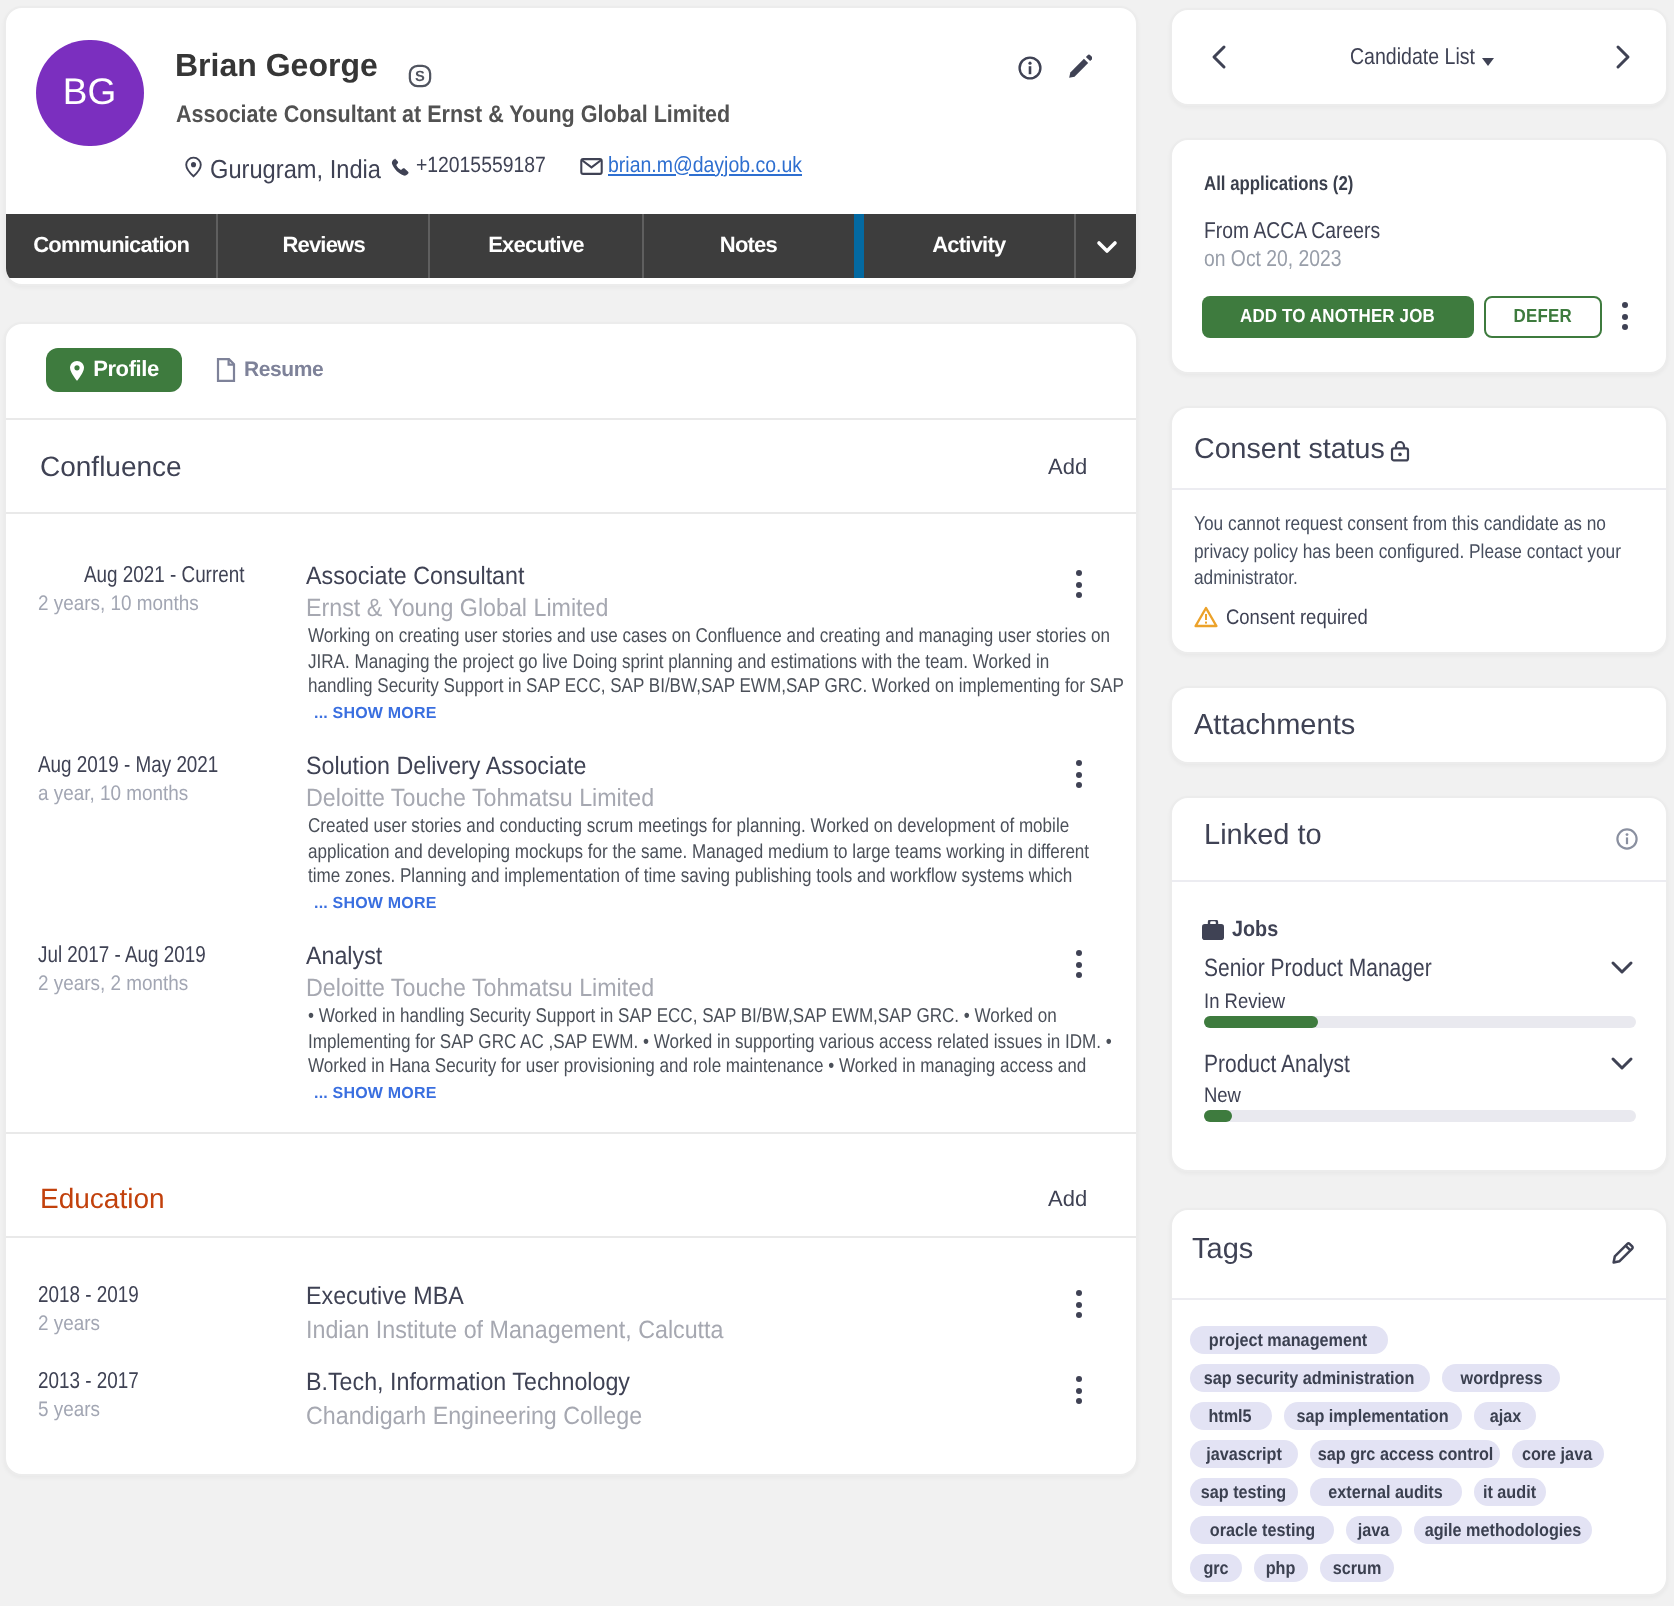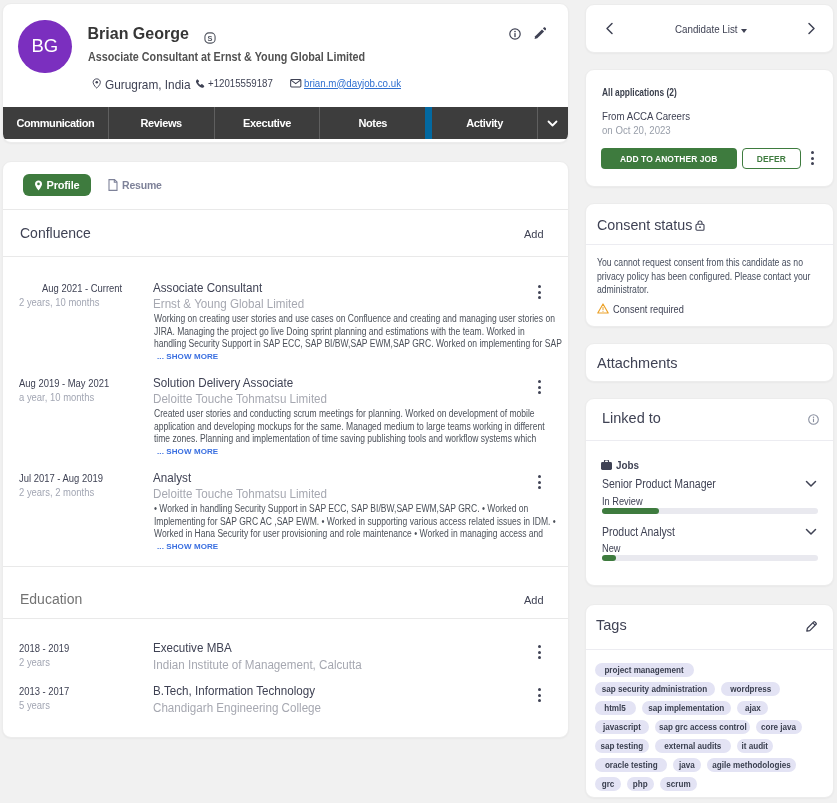--- a/index.html
+++ b/index.html
@@ -49,21 +49,21 @@
     </svg>
   <svg class="abs" style="left:530.5px;top:23px;" width="12.5" height="12.5" viewBox="0 0 13 13">
       <path d="M1.2 9.6L8.3 2.5l2.2 2.2-7.1 7.1-2.8.6z" fill="#3f4254"></path>
       <path d="M9.3 1.5l.9-.9c.4-.4 1-.4 1.4 0l.8.8c.4.4.4 1 0 1.4l-.9.9z" fill="#3f4254"></path>
     </svg>
 
   <div class="abs" style="left:0;top:103px;width:565px;height:32px;background:#3d3d3d;display:flex;">
     <div style="flex:1;display:flex;align-items:center;justify-content:center;color:#fff;font-size:11px;font-weight:bold;letter-spacing:-.4px;border-right:1px solid #5f5f5f;">Communication</div>
     <div style="flex:1;display:flex;align-items:center;justify-content:center;color:#fff;font-size:11px;font-weight:bold;letter-spacing:-.4px;border-right:1px solid #5f5f5f;">Reviews</div>
     <div style="flex:1;display:flex;align-items:center;justify-content:center;color:#fff;font-size:11px;font-weight:bold;letter-spacing:-.4px;border-right:1px solid #5f5f5f;">Executive</div>
-    <div style="flex:1;display:flex;align-items:center;justify-content:center;color:#fff;font-size:11px;font-weight:bold;letter-spacing:-.4px;border-right:7px solid #0369a1;">Notes</div>
+    <div style="flex:1;display:flex;align-items:center;justify-content:center;color:#fff;font-size:11px;font-weight:bold;letter-spacing:-.4px;border-right:5px solid #0369a1;">Notes</div>
     <div style="flex:1;display:flex;align-items:center;justify-content:center;color:#fff;font-size:11px;font-weight:bold;letter-spacing:-.4px;border-right:1px solid #5f5f5f;">Activity</div>
     <div style="width:30px;display:flex;align-items:center;justify-content:center;">
         <svg width="11" height="7" viewBox="0 0 11 7">
           <path d="M1.5 1.5L5.5 5.5L9.5 1.5" stroke="#fff" stroke-width="1.8" fill="none" stroke-linecap="round" stroke-linejoin="round"></path>
         </svg>
       </div>
   </div>
 </div>
 
 <div class="card" style="left:2px;top:161px;width:567px;height:577px;">
@@ -134,21 +134,21 @@
     </div>
     <div class="abs nw" style="left:154px;top:69.5px;font-size:8px;font-weight:bold;color:#3a6fe0;letter-spacing:.1px;"><span class="nw">... SHOW MORE</span></div>
     <div class="dots abs" style="left:535px;top:3px;">
         <i></i>
         <i></i>
         <i></i>
       </div>
   </div>
 
   <div class="abs" style="left:0;top:404px;width:565px;height:53px;border-top:1px solid #e9e9e9;border-bottom:1px solid #e9e9e9;">
-    <div class="abs nw" style="left:17px;top:24px;font-size:14px;color:#737373;">Education</div>
+    <div class="abs nw" style="left:17px;top:24px;font-size:14px;color:#c2410c;">Education</div>
     <div class="abs nw" style="left:521px;top:27px;font-size:11px;color:#3f4254;">Add</div>
   </div>
 
   <div class="abs" style="left:0;top:480px;width:565px;">
     <div class="abs nw" style="left:16px;top:0;font-size:11.5px;color:#3f4254;"><span class="sx" style="transform:scaleX(.82);">2018 - 2019</span></div>
     <div class="abs nw" style="left:16px;top:14px;font-size:10.5px;color:#a2a6b3;"><span class="sx" style="transform:scaleX(.9);">2 years</span></div>
     <div class="abs nw" style="left:150px;top:-1px;font-size:12.5px;color:#3f4254;"><span class="sx" style="transform:scaleX(.93);">Executive MBA</span></div>
     <div class="abs nw" style="left:150px;top:16px;font-size:12.5px;color:#a6a8b1;"><span class="sx" style="transform:scaleX(.93);">Indian Institute of Management, Calcutta</span></div>
     <div class="dots abs" style="left:535px;top:3px;">
         <i></i>

